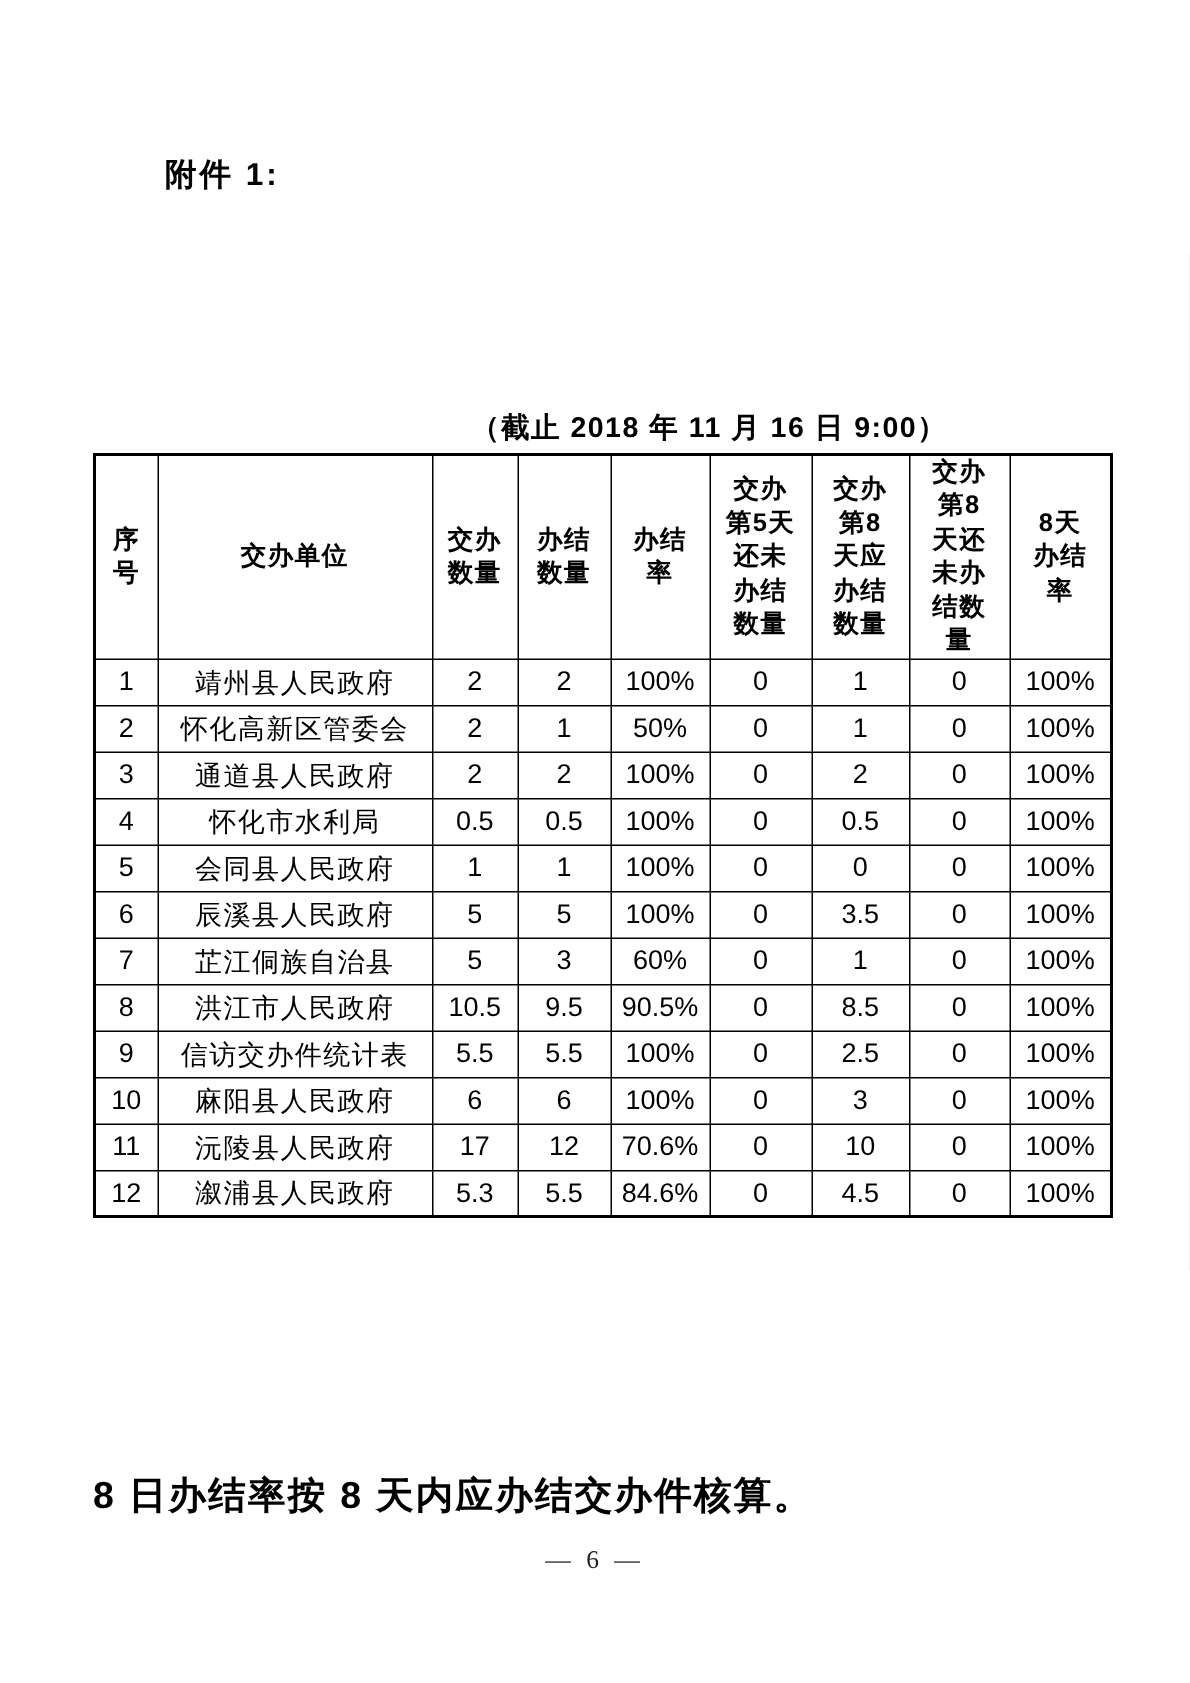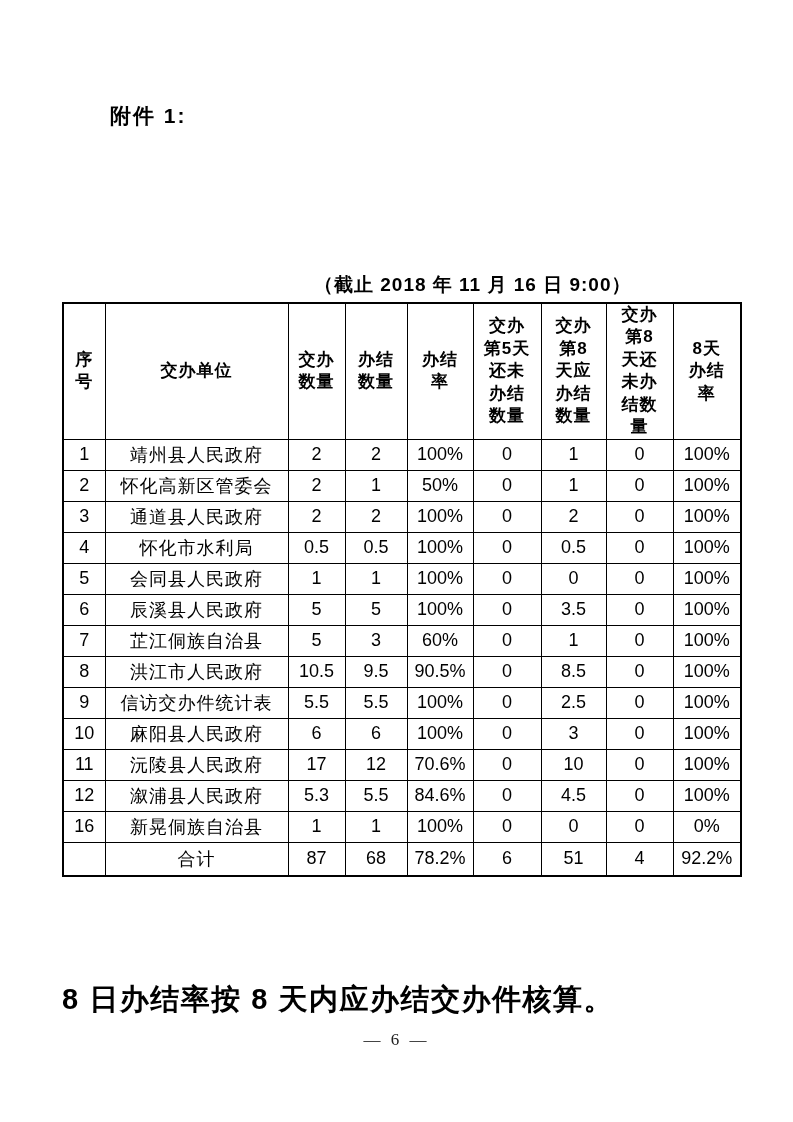--- a/index.html
+++ b/index.html
@@ -77,21 +77,21 @@
   .c3 { width: 62px; }
   .c4 { width: 66px; }
   .c5 { width: 68px; }
   .c6 { width: 65px; }
   .c7 { width: 67px; }
   .c8 { width: 68px; }
   .footnote {
     position: absolute;
     left: 62px;
     top: 980px;
-    font-size: 29px;
+    font-size: 25px;
     font-weight: bold;
     letter-spacing: 1.5px;
   }
   .page-number {
     position: absolute;
     top: 1030px;
     left: 0;
     width: 100%;
     text-align: center;
     font-size: 17px;
@@ -280,42 +280,20 @@
           <td data-name="row-number">12</td>
           <td data-name="unit-name">溆浦县人民政府</td>
           <td data-name="value-cell">5.3</td>
           <td data-name="value-cell">5.5</td>
           <td data-name="value-cell">84.6%</td>
           <td data-name="value-cell">0</td>
           <td data-name="value-cell">4.5</td>
           <td data-name="value-cell">0</td>
           <td data-name="value-cell">100%</td>
         </tr>
-        <tr data-name="table-row">
-          <td data-name="row-number">16</td>
-          <td data-name="unit-name">新晃侗族自治县</td>
-          <td data-name="value-cell">1</td>
-          <td data-name="value-cell">1</td>
-          <td data-name="value-cell">100%</td>
-          <td data-name="value-cell">0</td>
-          <td data-name="value-cell">0</td>
-          <td data-name="value-cell">0</td>
-          <td data-name="value-cell">0%</td>
-        </tr>
-        <tr data-name="total-row" class="total">
-          <td data-name="row-number"></td>
-          <td data-name="unit-name">合计</td>
-          <td data-name="value-cell">87</td>
-          <td data-name="value-cell">68</td>
-          <td data-name="value-cell">78.2%</td>
-          <td data-name="value-cell">6</td>
-          <td data-name="value-cell">51</td>
-          <td data-name="value-cell">4</td>
-          <td data-name="value-cell">92.2%</td>
-        </tr>
       </tbody>
   </table>
 
   <div class="footnote" data-name="footnote">8 日办结率按 8 天内应办结交办件核算。</div>
 
   <div class="page-number" data-name="page-number">— 6 —</div>
 
 </div>
 
 </body></html>

